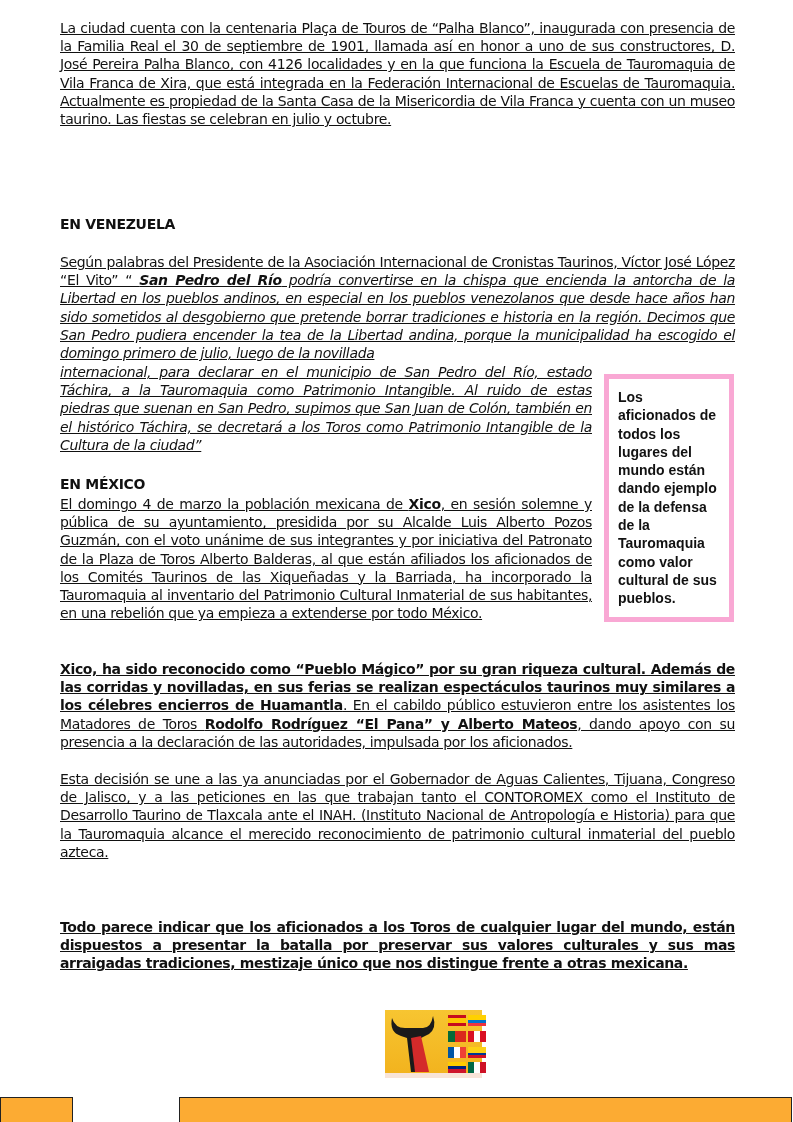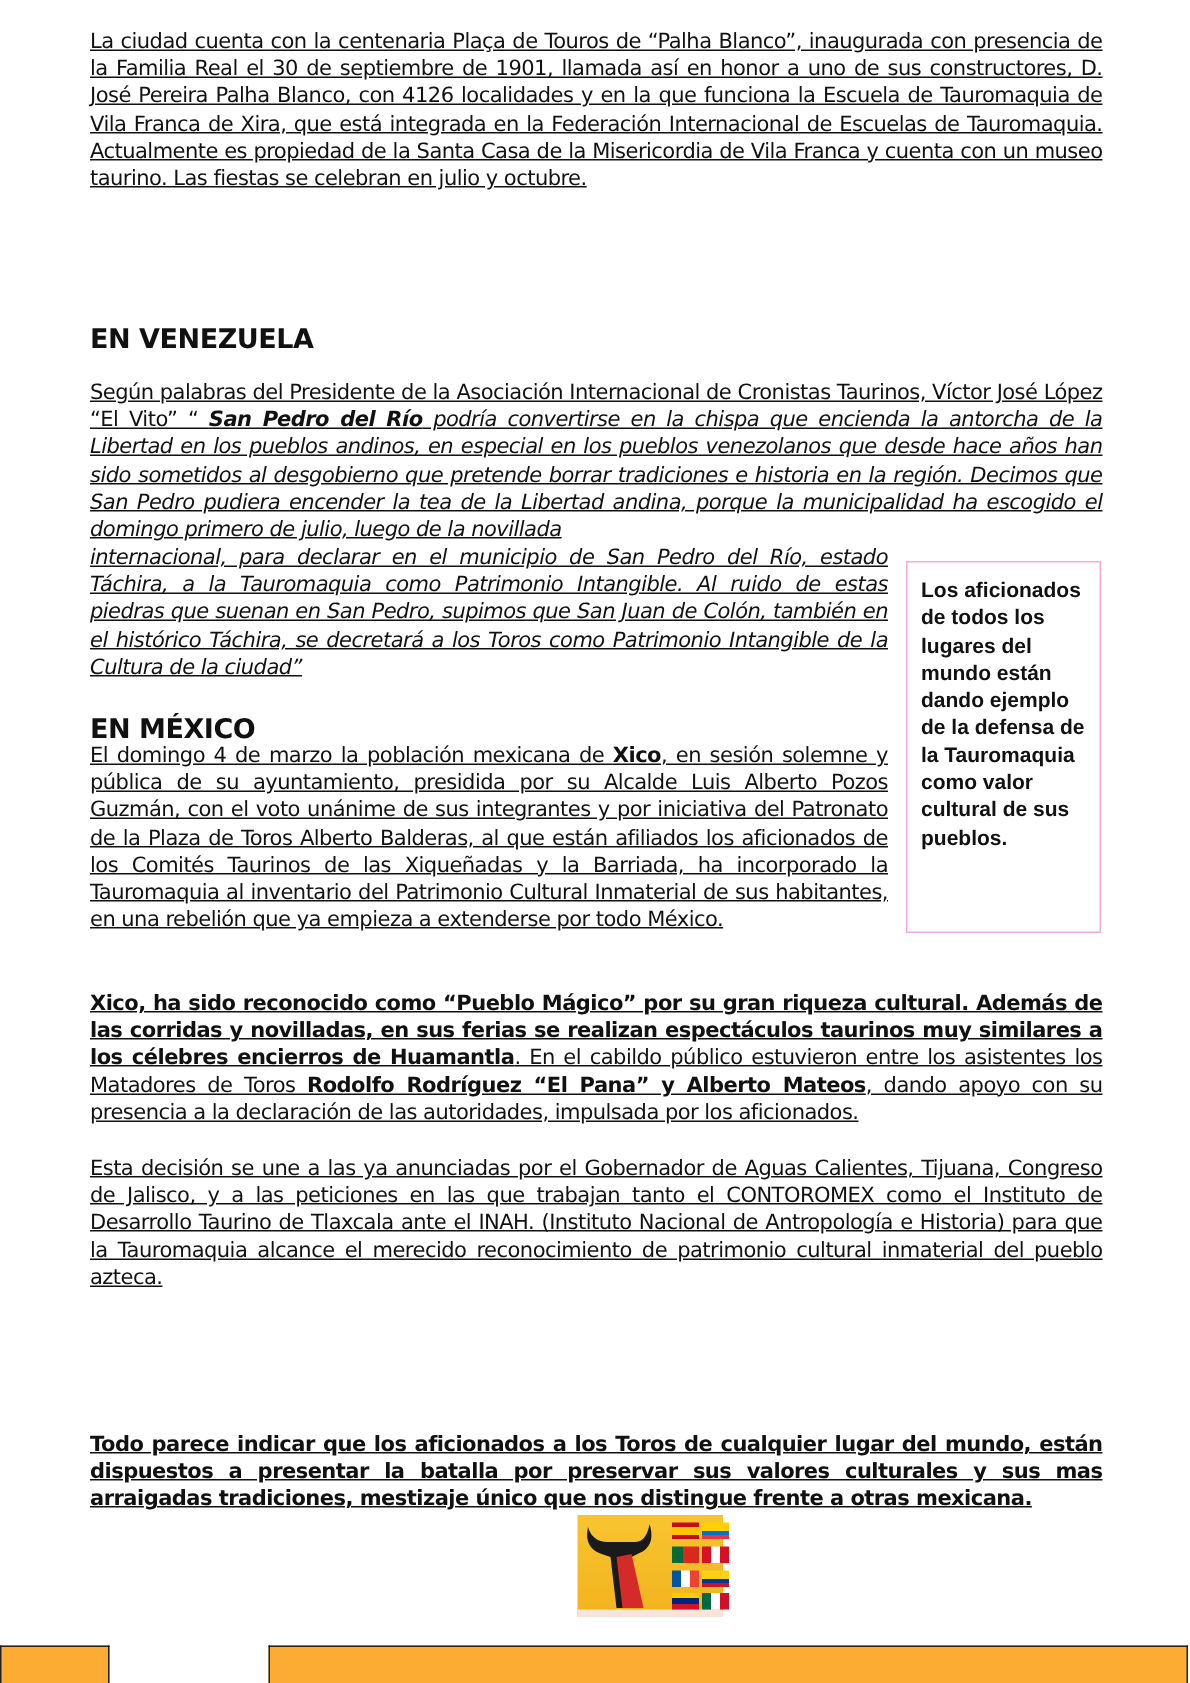--- a/index.html
+++ b/index.html
@@ -1,25 +1,25 @@
 <!DOCTYPE html>
 <html><head>
 <meta charset="utf-8">
 <style>
   html, body { margin: 0; padding: 0; background: #ffffff; }
   body { width: 793px; height: 1122px; position: relative; overflow: hidden;
          font-family: "DejaVu Sans", sans-serif; color: #111; }
   .p { position: absolute; left: 60px; width: 675px; font-size: 14px; line-height: 18.2px;
        text-align: justify; margin: 0; letter-spacing: -0.35px; text-decoration: underline; }
   .narrow { width: 532px; }
-  .h { position: absolute; left: 60px; font-size: 18px; font-weight: bold; margin: 0; letter-spacing: -0.3px; }
+  .h { position: absolute; left: 60px; font-size: 14px; font-weight: bold; margin: 0; letter-spacing: -0.3px; }
   .it { font-style: italic; }
-  .b { font-weight: bold; margin-top: 36px; }
+  .b { font-weight: bold; }
   .callout { position: absolute; left: 604px; top: 374px; width: 130px; height: 248px;
-             border: 1px solid #f9a8d4; box-sizing: border-box; padding: 9px 8px 0 9px;
+             border: 5px solid #f9a8d4; box-sizing: border-box; padding: 9px 8px 0 9px;
              font-family: "Liberation Sans", sans-serif; font-weight: bold; font-size: 14px; line-height: 18.3px; }
   .logo { position: absolute; left: 385px; top: 1010px; width: 97px; height: 68px;
           background: linear-gradient(#f7c531, #f2b21d); }
   .flag { position: absolute; width: 18px; height: 11px; }
   .bar { position: absolute; background: #fcab33; border: 1px solid #222; border-bottom: none; box-sizing: border-box; }
 </style>
 </head>
 <body>
 
 <p class="p" style="top:19px;">La ciudad cuenta con la centenaria Plaça de Touros de “Palha Blanco”, inaugurada con presencia de la Familia Real el 30 de septiembre de 1901, llamada así en honor a uno de sus constructores, D. José Pereira Palha Blanco, con 4126 localidades y en la que funciona la Escuela de Tauromaquia de Vila Franca de Xira, que está integrada en la Federación Internacional de Escuelas de Tauromaquia. Actualmente es propiedad de la Santa Casa de la Misericordia de Vila Franca y cuenta con un museo taurino. Las fiestas se celebran en julio y octubre.</p>

